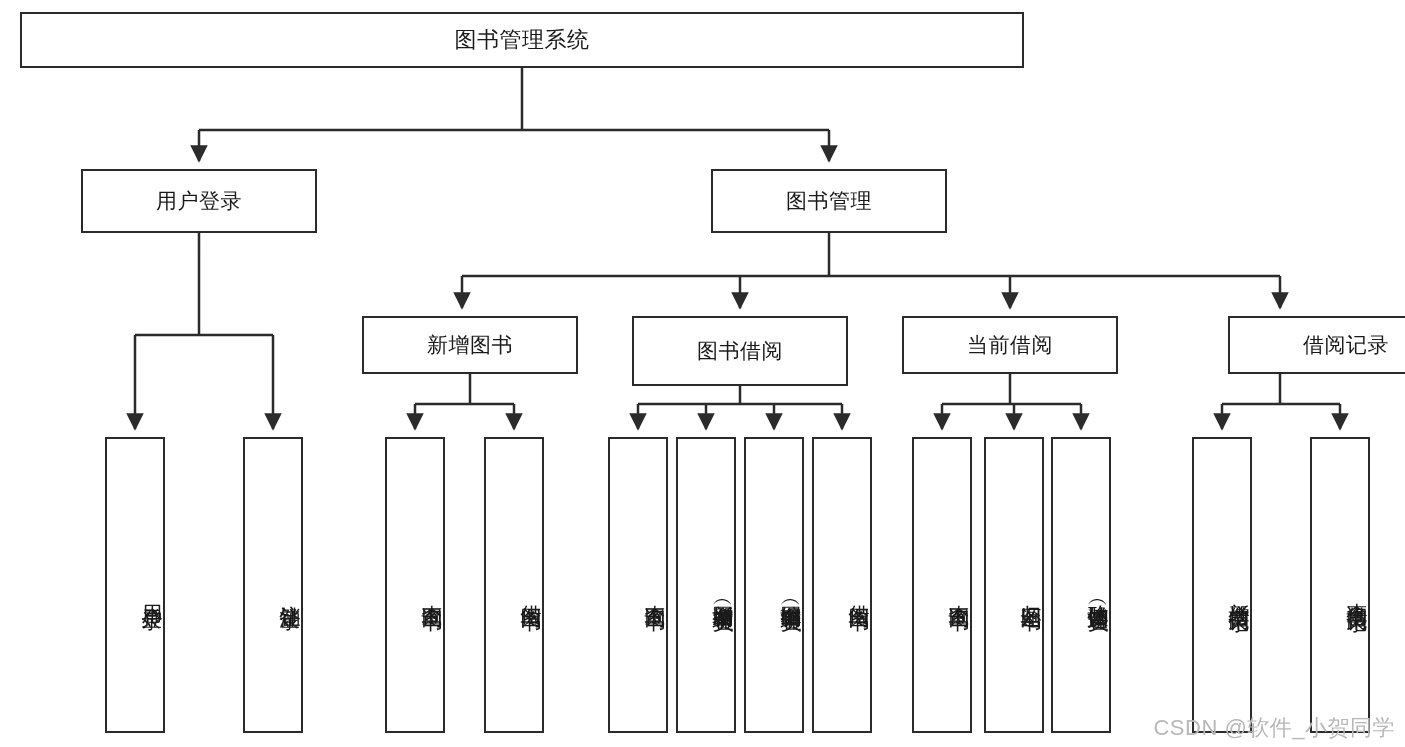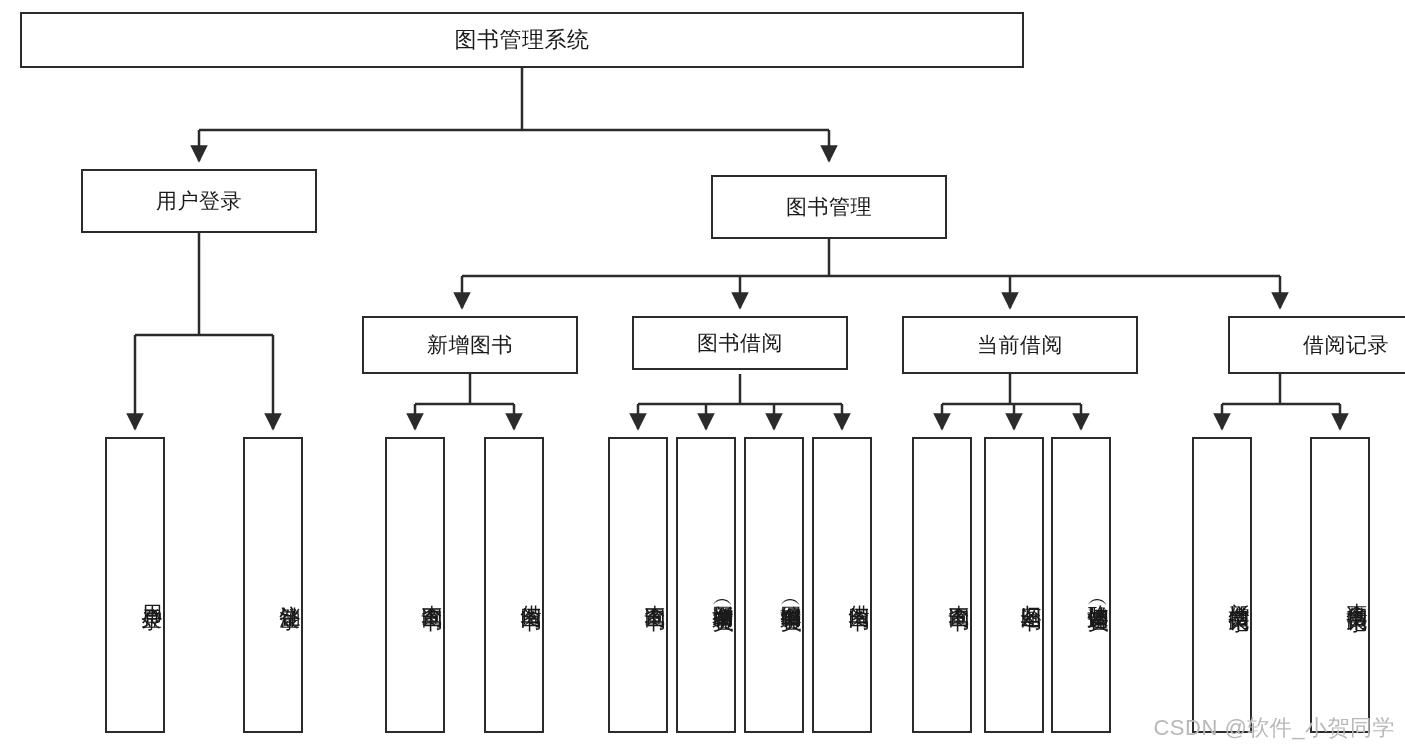--- a/index.html
+++ b/index.html
@@ -121,25 +121,25 @@
       <path d="M 1280 374 L 1280 404"></path>
       <path d="M 1222 404 L 1340 404"></path>
       <path d="M 1222 404 L 1222 429" marker-end="url(#arrow)"></path>
       <path d="M 1340 404 L 1340 429" marker-end="url(#arrow)"></path>
     </g>
   </svg>
 
   <div class="node root" style="left: 20px; top: 12px; width: 1004px; height: 56px;">图书管理系统</div>
 
   <div class="node" style="left: 81px; top: 169px; width: 236px; height: 64px;">用户登录</div>
-  <div class="node" style="left: 711px; top: 175px; width: 236px; height: 64px;">图书管理</div>
+  <div class="node" style="left: 711px; top: 169px; width: 236px; height: 64px;">图书管理</div>
 
   <div class="node" style="left: 362px; top: 316px; width: 216px; height: 58px;">新增图书</div>
-  <div class="node" style="left: 632px; top: 316px; width: 216px; height: 54px;">图书借阅</div>
-  <div class="node" style="left: 902px; top: 316px; width: 236px; height: 58px;">当前借阅</div>
+  <div class="node" style="left: 632px; top: 316px; width: 216px; height: 70px;">图书借阅</div>
+  <div class="node" style="left: 902px; top: 316px; width: 216px; height: 58px;">当前借阅</div>
   <div class="node" style="left: 1228px; top: 316px; width: 236px; height: 58px;">借阅记录</div>
 
   <div class="node vertical" style="left: 105px; top: 437px; width: 60px; height: 296px;">用户登录</div>
   <div class="node vertical" style="left: 243px; top: 437px; width: 60px; height: 296px;">注销登录</div>
   <div class="node vertical" style="left: 385px; top: 437px; width: 60px; height: 296px;">查询图书</div>
   <div class="node vertical" style="left: 484px; top: 437px; width: 60px; height: 296px;">借阅图书</div>
   <div class="node vertical" style="left: 608px; top: 437px; width: 60px; height: 296px;">查询图书</div>
   <div class="node vertical two-col" style="left: 676px; top: 437px; width: 60px; height: 296px;">新增图书（管理员）</div>
   <div class="node vertical two-col" style="left: 744px; top: 437px; width: 60px; height: 296px;">编辑图书（管理员）</div>
   <div class="node vertical" style="left: 812px; top: 437px; width: 60px; height: 296px;">借阅图书</div>

